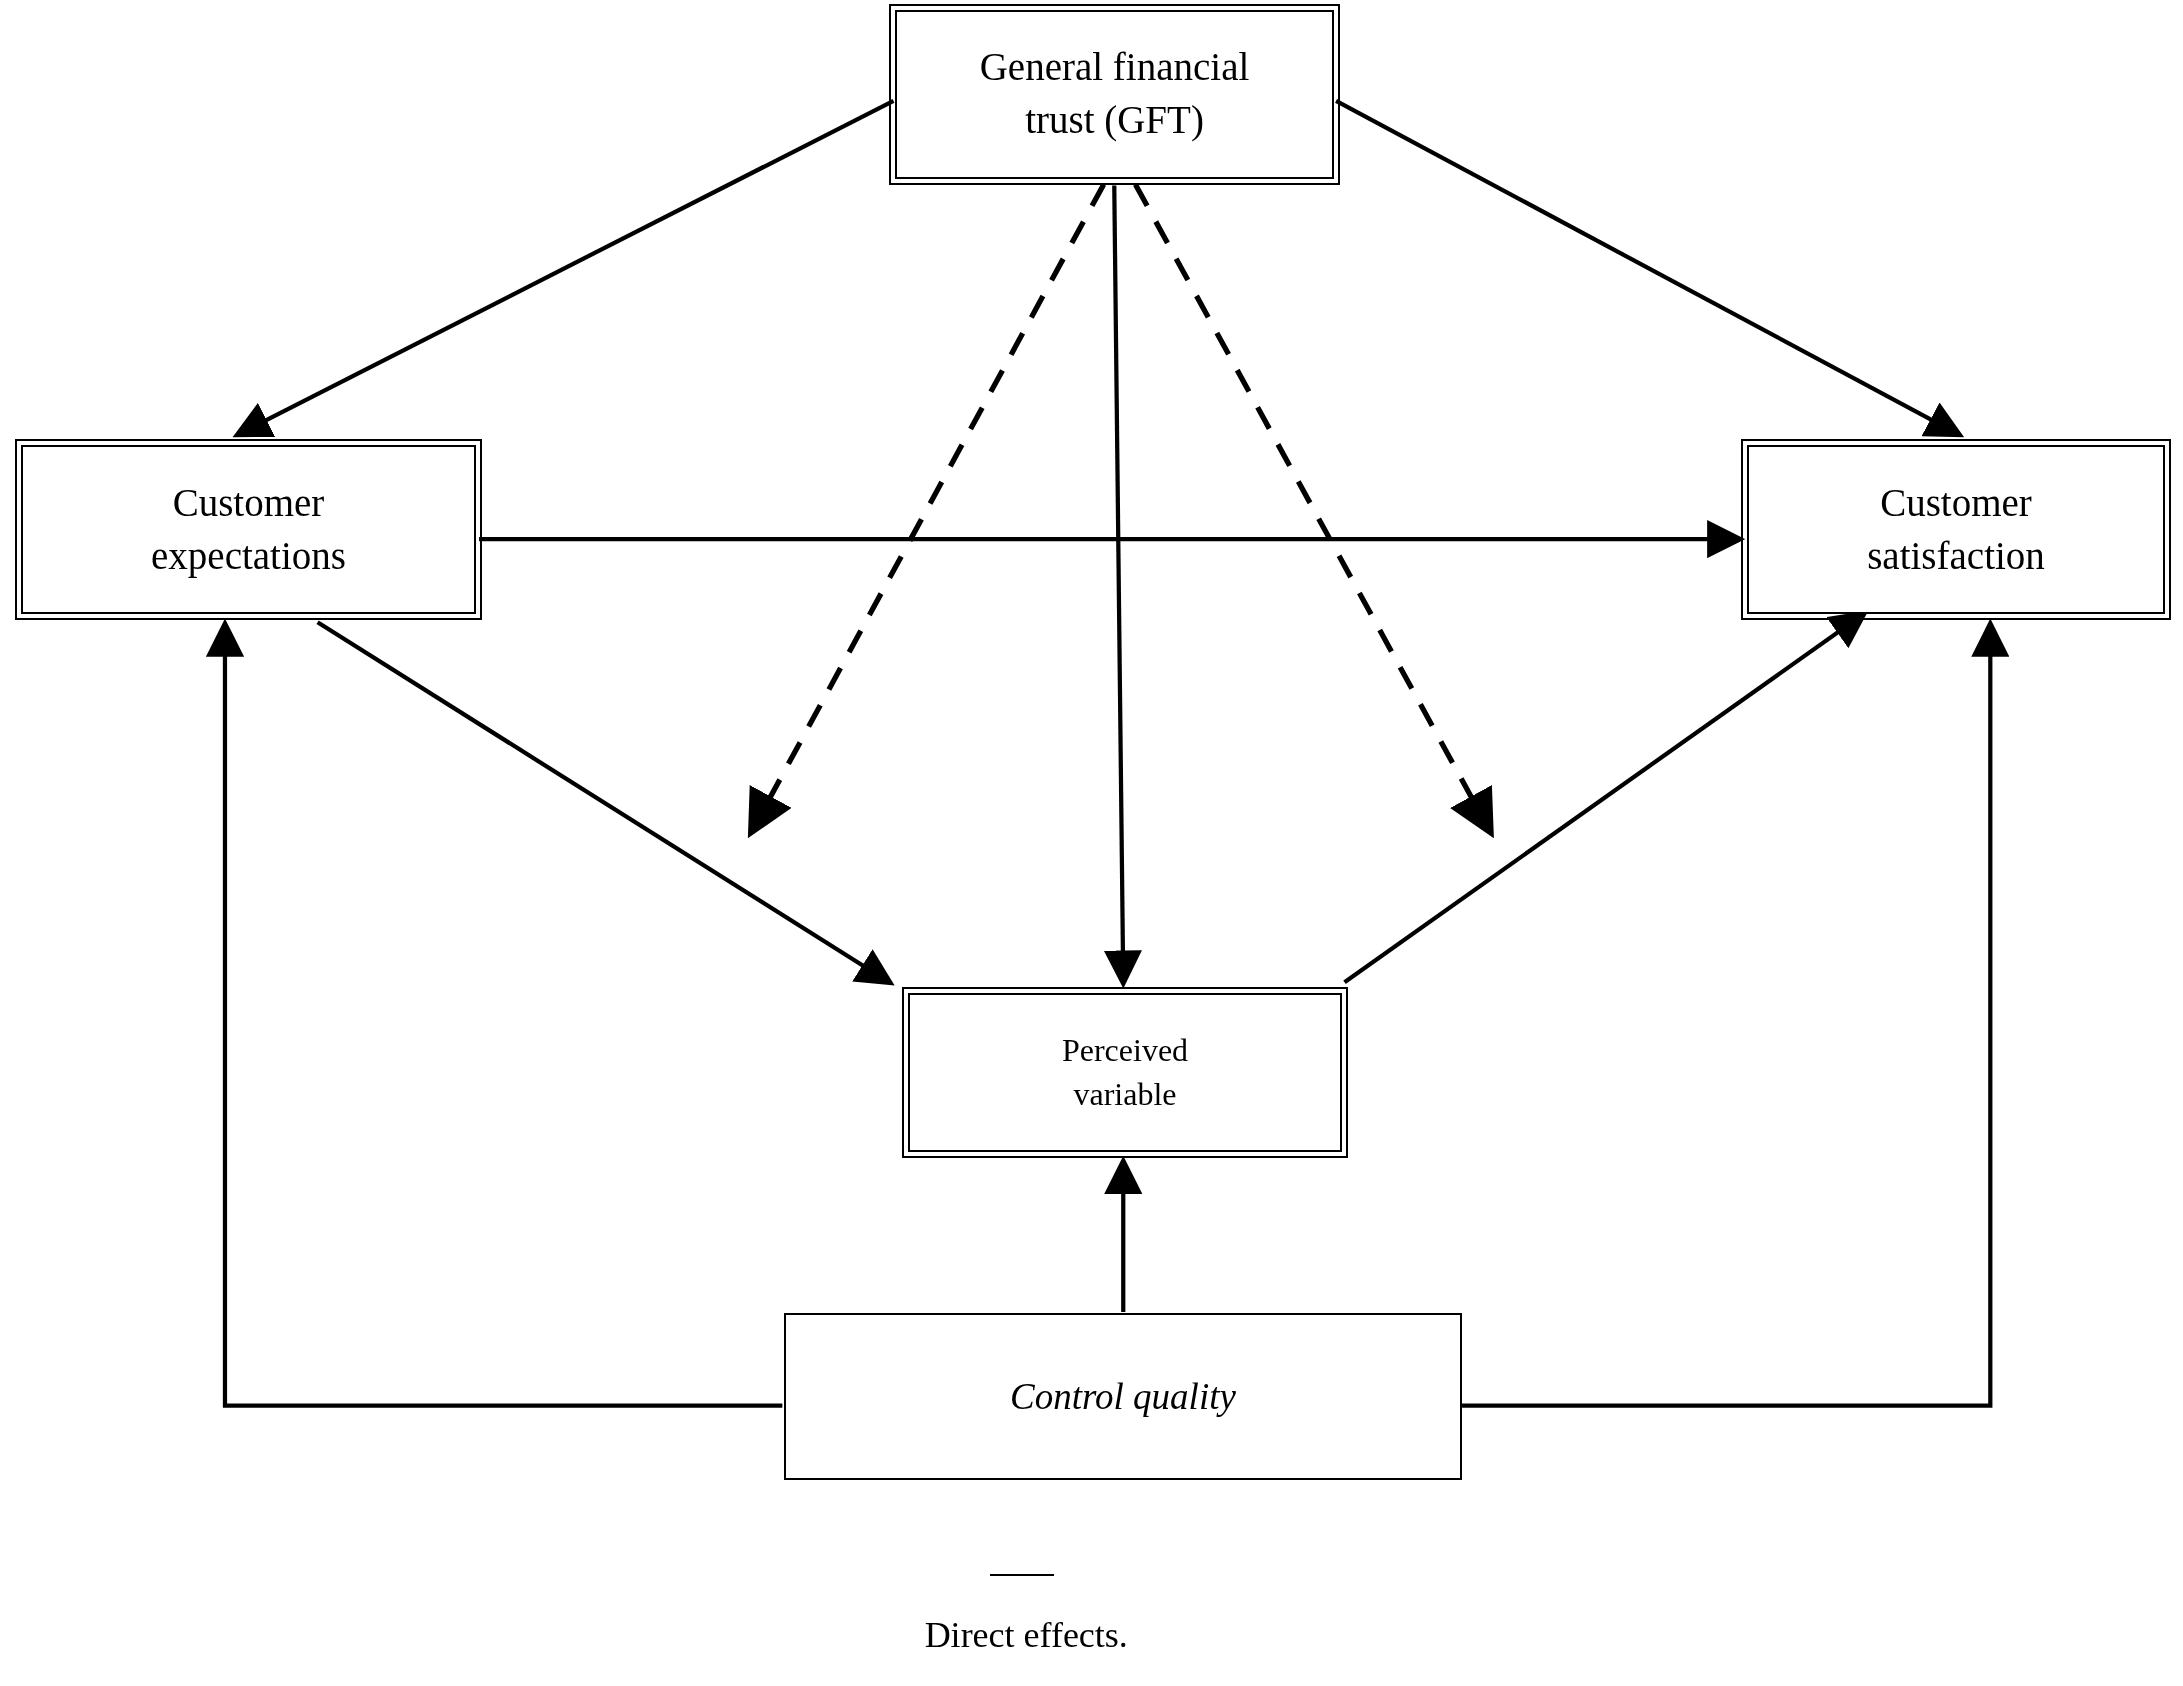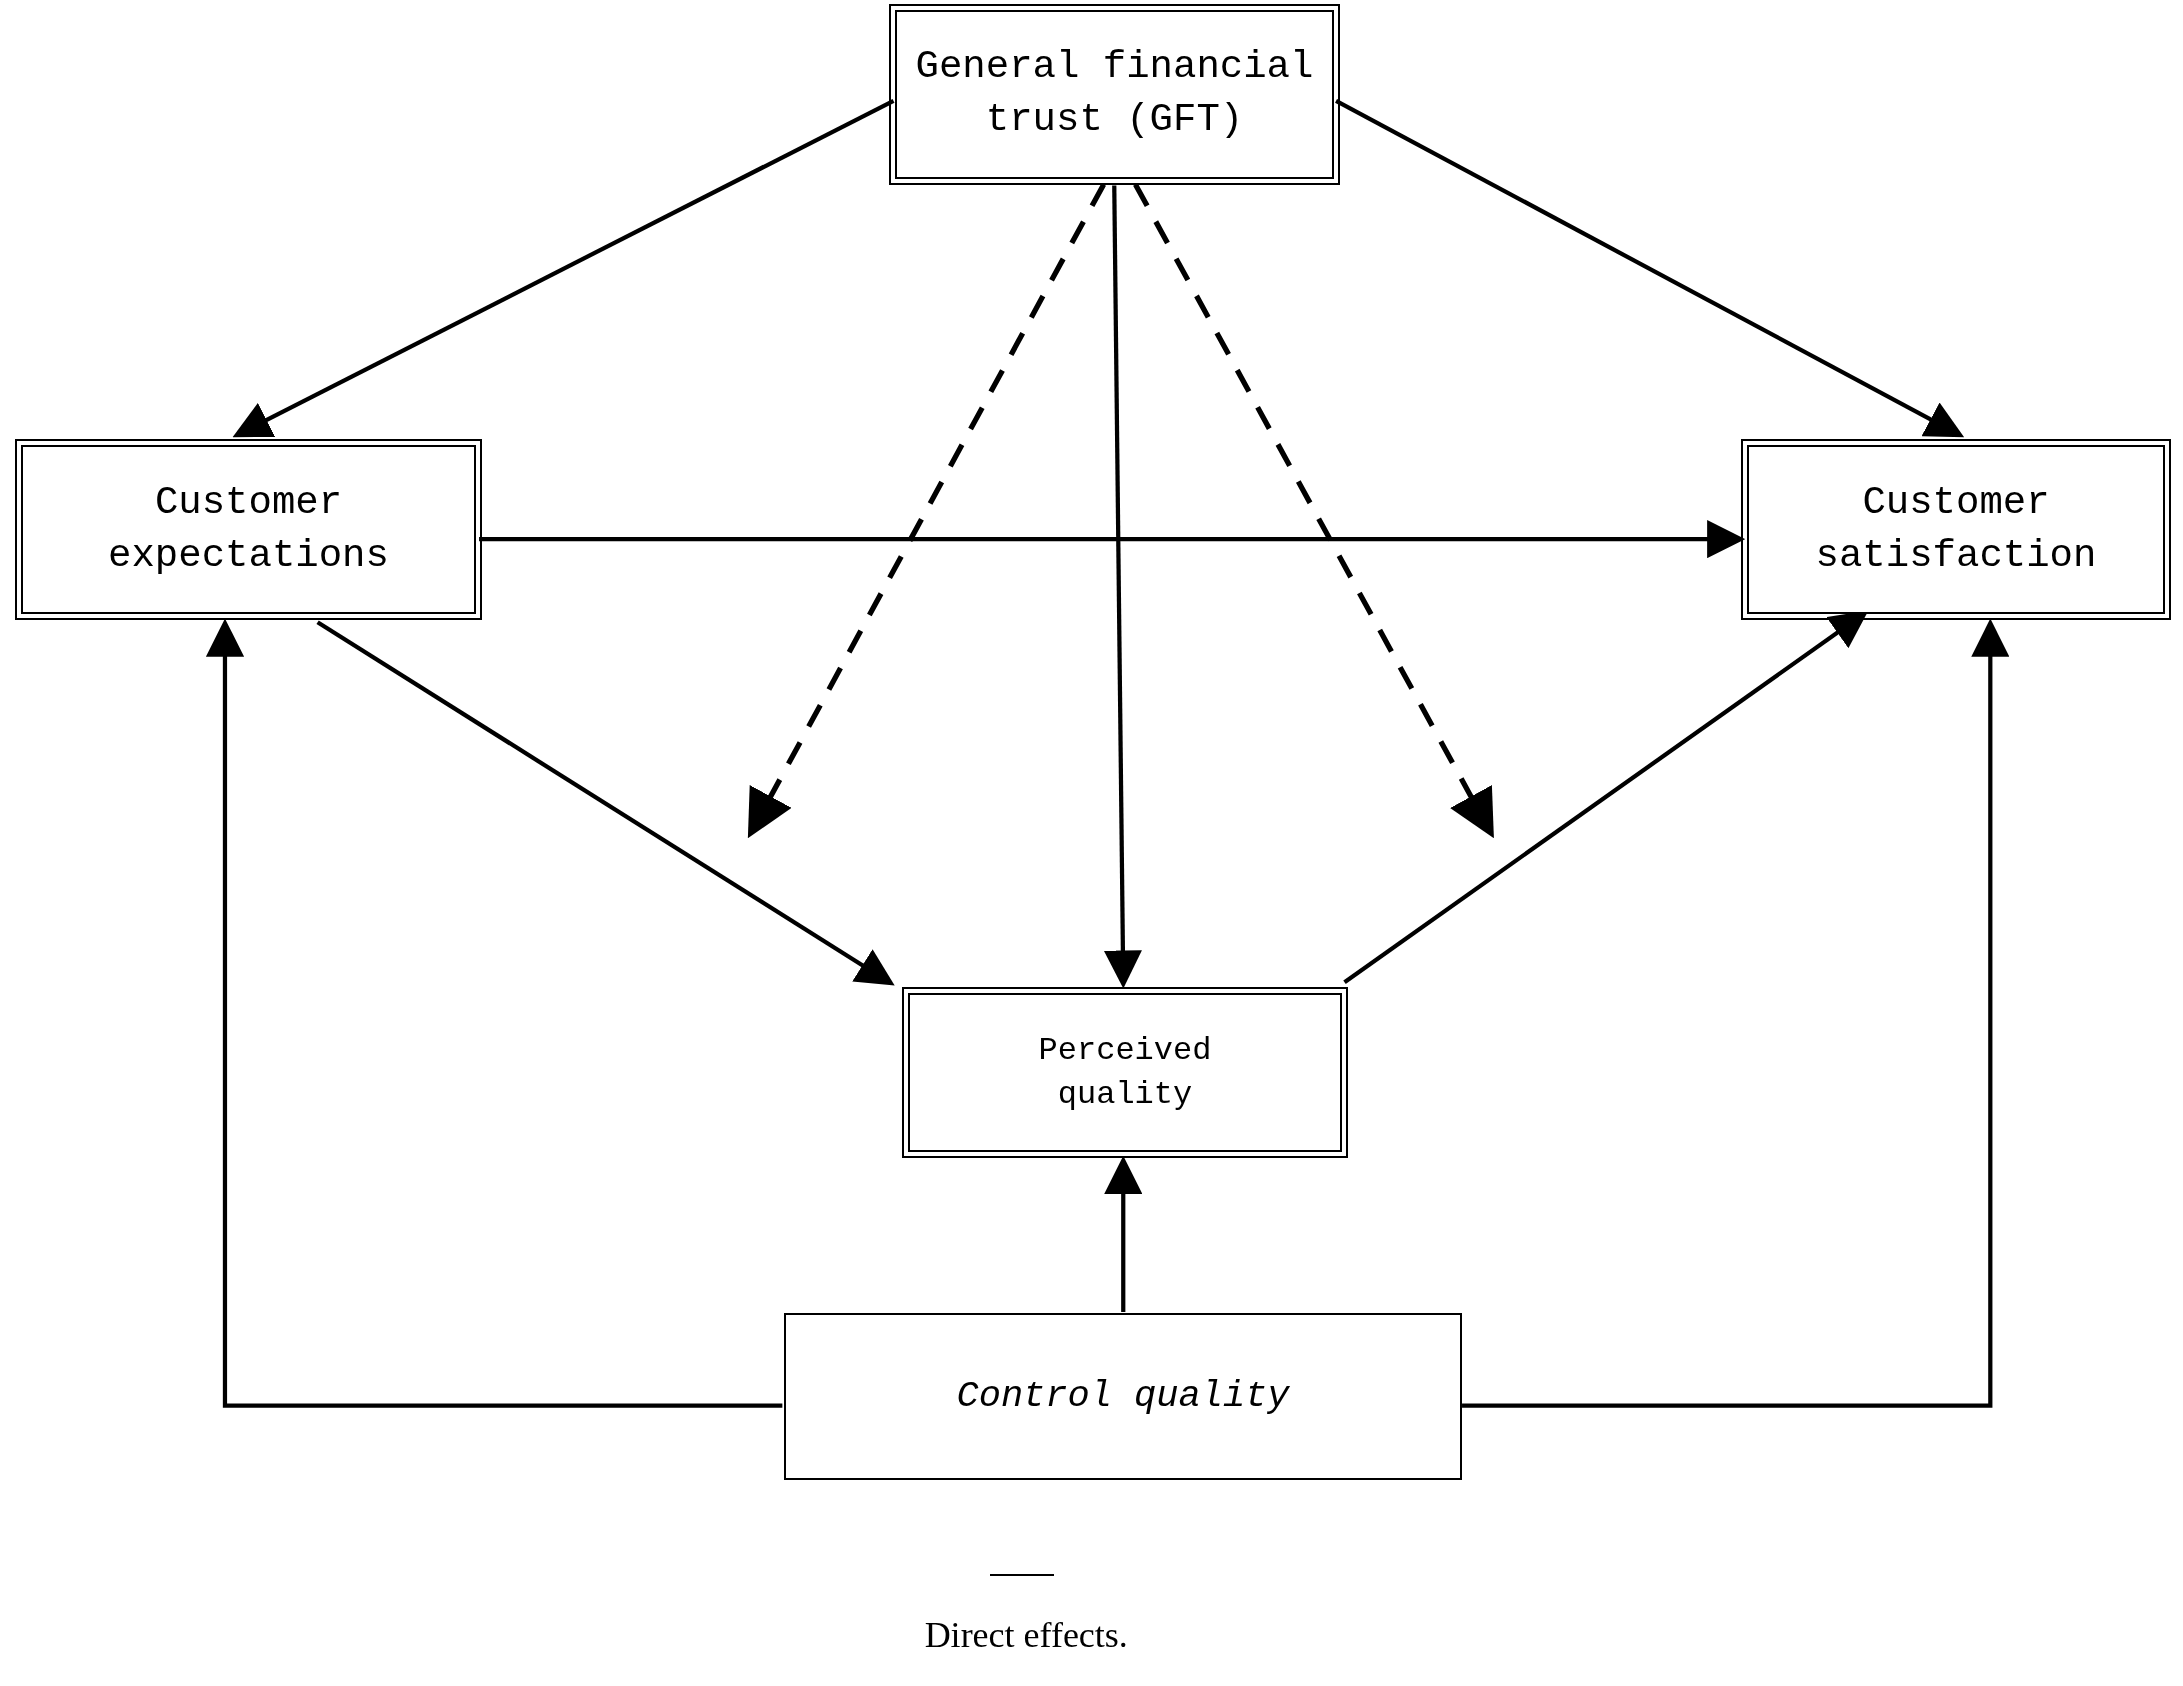--- a/index.html
+++ b/index.html
@@ -29,21 +29,20 @@
   .node {
     position: absolute;
     box-sizing: border-box;
     background: #ffffff;
     display: flex;
     flex-direction: column;
     align-items: center;
     justify-content: center;
     text-align: center;
     line-height: 1.35;
-    font-family: Liberation Mono, monospace;
   }
   
   .node.double {
     border: 2.6px solid #000;
     outline: 2.6px solid #000;
     outline-offset: 4.8px;
   }
   
   .node.single {
     border: 2.6px solid #000;
@@ -175,21 +174,21 @@
     <span class="line">expectations</span>
   </div>
 
   <div class="node double" id="node-satis">
     <span class="line">Customer</span>
     <span class="line">satisfaction</span>
   </div>
 
   <div class="node double" id="node-quality">
     <span class="line">Perceived</span>
-    <span class="line">quality</span>
+    <span class="line">variable</span>
   </div>
 
   <div class="node single" id="node-ift">
     <span class="line italic">Control quality</span>
   </div>
 
   <div class="legend">
     <div class="legend-row">
       <span class="legend-sample">
           <span class="solid"></span>

